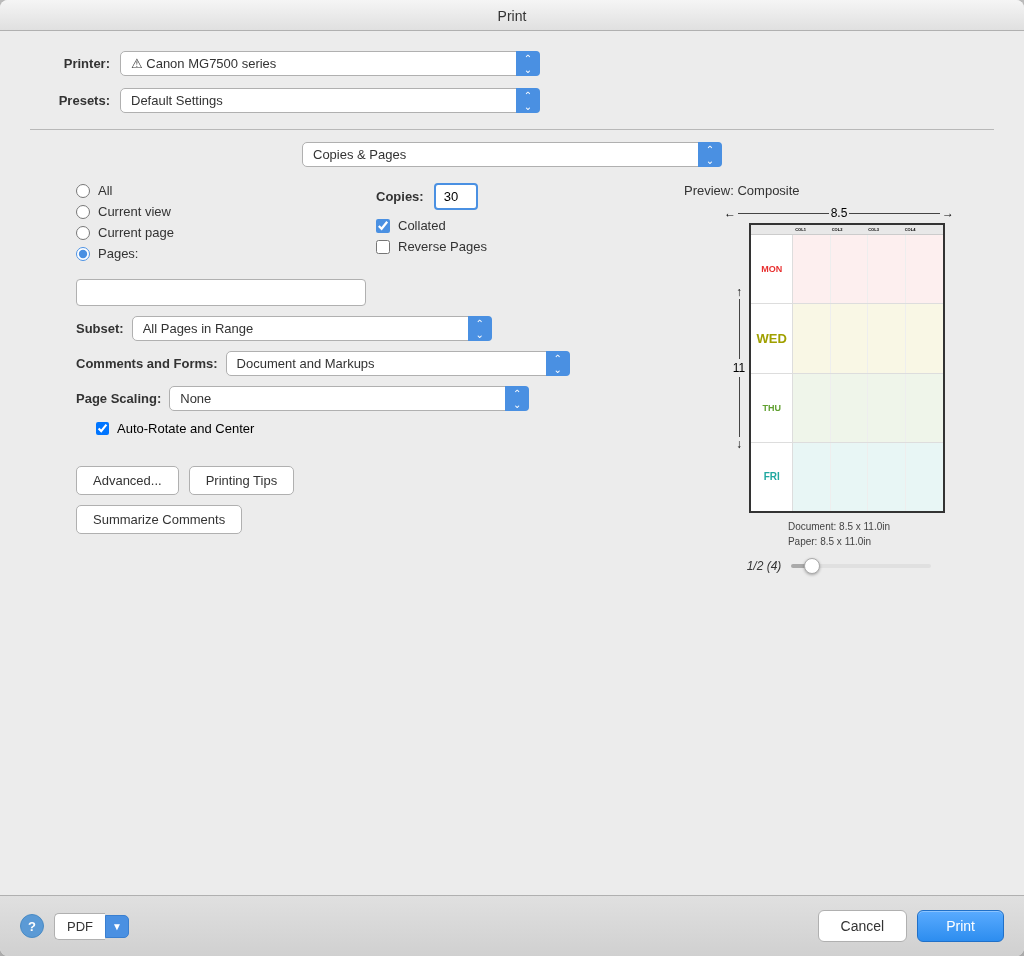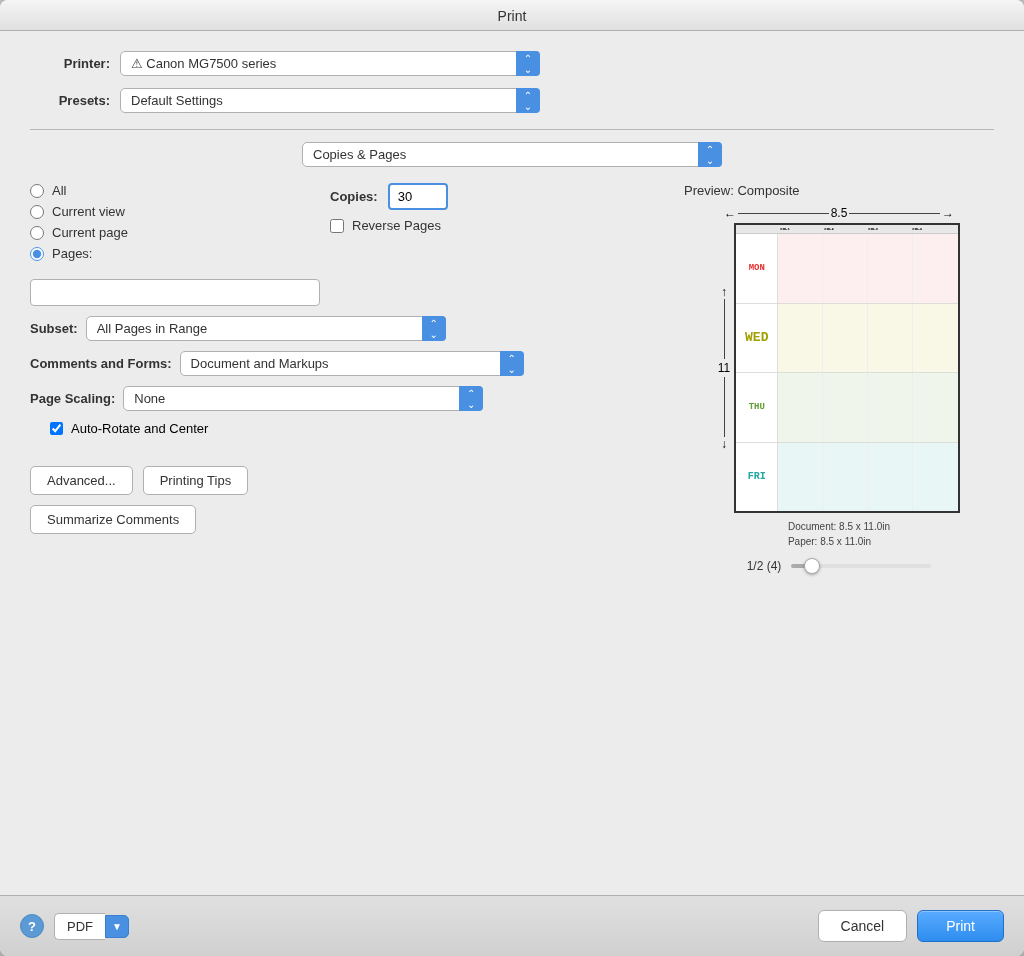--- a/index.html
+++ b/index.html
@@ -86,20 +86,21 @@
       border-top: 1px solid #b8b8b8;
       margin: 12px 0;
     }
     .main-section {
       display: flex;
       gap: 20px;
     }
     .left-panel {
       flex: 1;
       min-width: 0;
+      margin-left: 46px;
     }
     .right-panel {
       width: 310px;
       flex-shrink: 0;
     }
     .radio-group {
       margin-bottom: 16px;
     }
     .radio-item {
       display: flex;
@@ -130,21 +131,21 @@
       display: flex;
       align-items: center;
       margin-bottom: 8px;
     }
     .copies-label {
       font-weight: 600;
       margin-right: 10px;
       color: #333;
     }
     .copies-input {
-      width: 60px;
+      width: 44px;
       padding: 4px 8px;
       border: 2px solid #4a90e2;
       border-radius: 4px;
       font-size: 13px;
       background: white;
       text-align: left;
     }
     .checkbox-item {
       display: flex;
       align-items: center;
@@ -206,20 +207,21 @@
     .page-nav {
       display: flex;
       align-items: center;
       margin-top: 10px;
       font-size: 13px;
       color: #333;
     }
     .page-nav-label {
       margin-right: 10px;
       font-size: 12px;
+      font-style: italic;
     }
     .slider {
       -webkit-appearance: none;
       width: 140px;
       height: 4px;
       border-radius: 2px;
       background: linear-gradient(to right, #aaa 0%, #aaa 10%, #e0e0e0 10%, #e0e0e0 100%);
       outline: none;
     }
     .slider::-webkit-slider-thumb {
@@ -411,20 +413,24 @@
             </div>
             <input type="text" class="pages-input" style="">
           </div>
 
           <div class="center-upper">
             <div class="copies-row">
               <span class="copies-label">Copies:</span>
               <input type="text" class="copies-input" value="30" style="">
             </div>
             <div class="checkbox-item">
+              <input type="checkbox" id="collated" checked="" style="">
+              <label for="collated">Collated</label>
+            </div>
+            <div class="checkbox-item">
               <input type="checkbox" id="reverse" style="">
               <label for="reverse">Reverse Pages</label>
             </div>
           </div>
         </div>
 
         <div class="subset-row">
           <span class="field-label">Subset:</span>
           <div class="select-wrapper">
             <select class="select-control wide-select">
@@ -484,21 +490,21 @@
           <div class="paper-outer">
 
             <div style="display:flex;flex-direction:column;align-items:center;justify-content:center;margin-right:4px;">
               <span style="font-size:12px;">↑</span>
               <div style="writing-mode:vertical-rl;text-orientation:mixed;transform:rotate(180deg);border-left:1px solid #444;height:60px;"></div>
               <span style="font-size:12px;font-weight:500;margin:2px 0;">11</span>
               <div style="writing-mode:vertical-rl;text-orientation:mixed;transform:rotate(180deg);border-left:1px solid #444;height:60px;"></div>
               <span style="font-size:12px;">↓</span>
             </div>
 
-            <div class="paper-content" style="width:226px;height:290px;font-family:Liberation Mono, monospace;">
+            <div class="paper-content" style="width:196px;height:290px;">
 
               <div style="width:100%;height:100%;display:flex;flex-direction:column;">
 
                 <div style="background:#e8e8e8;border-bottom:1px solid #ccc;display:grid;grid-template-columns:42px 1fr 1fr 1fr 1fr;padding:2px 2px;font-size:4px;font-weight:bold;">
                   <span></span>
                   <span>COL1</span>
                   <span>COL2</span>
                   <span>COL3</span>
                   <span>COL4</span>
                 </div>

